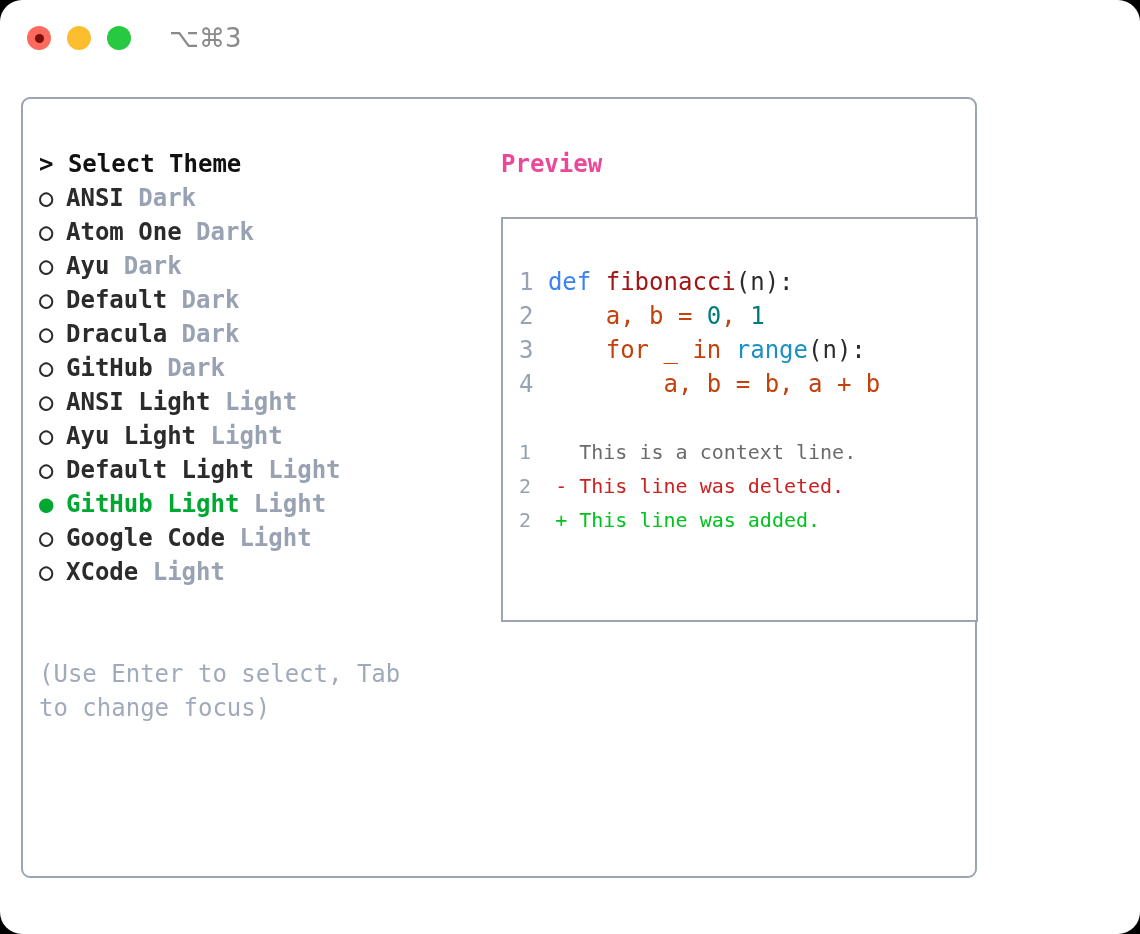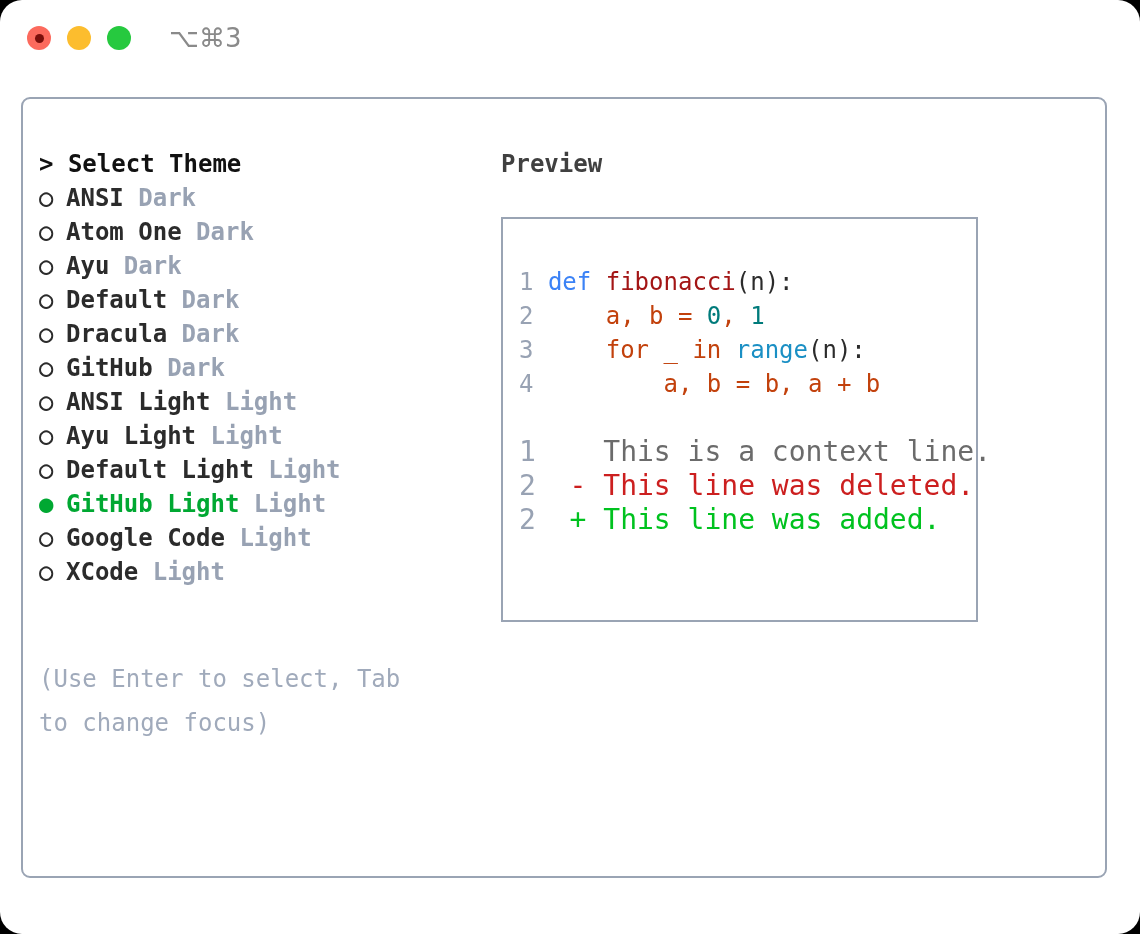--- a/index.html
+++ b/index.html
@@ -73,21 +73,21 @@
     font-family: "DejaVu Sans", "Liberation Sans", sans-serif;
     letter-spacing: 0px;
     white-space: nowrap;
   }
 
   
   #main-panel {
     position: absolute;
     left: 21px;
     top: 97px;
-    width: 1086px;
+    width: 956px;
     height: 781px;
     border: 2px solid #9aa4b4;
     border-radius: 9px;
     box-sizing: border-box;
     background: #ffffff;
   }
 
   
   #theme-column {
     position: absolute;
@@ -128,38 +128,38 @@
   .apply-header {
     font-size: 24px;
     line-height: 34px;
     color: #2b2b2b;
     white-space: pre;
     padding-left: 27px;
   }
   #hint-text {
     margin-top: 34px;
     font-size: 24px;
-    line-height: 44px;
+    line-height: 34px;
     color: #a0aabb;
     width: 400px;
     white-space: pre-wrap;
   }
 
   
   #preview-column {
     position: absolute;
     left: 478px;
     top: 48px;
     width: 500px;
   }
   #preview-title {
     font-size: 24px;
     line-height: 34px;
     font-weight: bold;
-    color: #404040;
+    color: #ec4899;
     white-space: pre;
   }
   #preview-box {
     margin-top: 36px;
     width: 477px;
     height: 405px;
     border: 2px solid #9aa4b4;
     box-sizing: border-box;
     background: #ffffff;
     position: relative;
@@ -180,21 +180,21 @@
     color: #98a2b3;
   }
   .tok-kw   { color: #3b82f6; }
   .tok-fn   { color: #a31515; }
   .tok-num  { color: #007b7b; }
   .tok-call { color: #1a8fc4; }
   .tok-punc { color: #2b2b2b; }
   .tok-plain{ color: #c2410c; }
 
   .diff-gap { height: 34px; }
-  .diff-line { font-size: 28px; line-height: 34px; white-space: pre; }
+  .diff-line { font-size: 20px; line-height: 34px; white-space: pre; }
   .diff-ctx  { color: #6b6b6b; }
   .diff-del  { color: #cc1f1f; }
   .diff-add  { color: #00c21f; }
 </style>
 </head>
 <body>
 
 <div id="app-window">
 
   <div id="titlebar">

